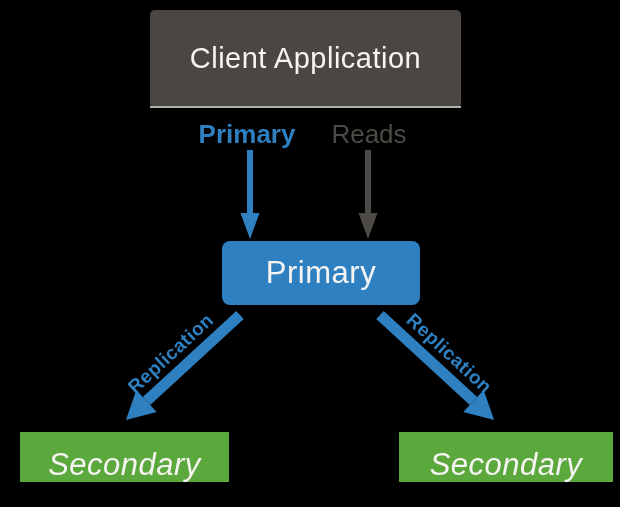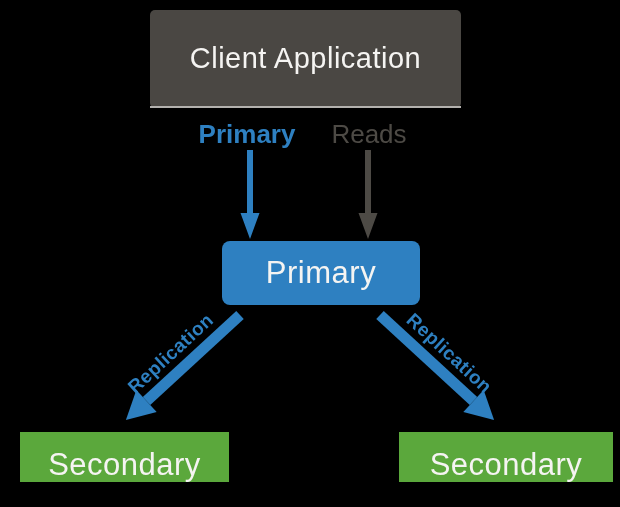--- a/index.html
+++ b/index.html
@@ -96,20 +96,21 @@
   }
   .primary-box {
     left: 222px; top: 241px;
     width: 198px; height: 64px;
     background: var(--blue);
     border-radius: 8px;
   }
   .secondary-box {
     background: var(--green);
     border-radius: 0;
+    font-style: italic;
   }
   .secondary-left  { left: 20px;  top: 432px; width: 209px; height: 65px; }
   .secondary-right { left: 399px; top: 432px; width: 214px; height: 65px; }
 </style>
 </head>
 <body>
 
 <div class="canvas">
 
   <div class="client-box">

